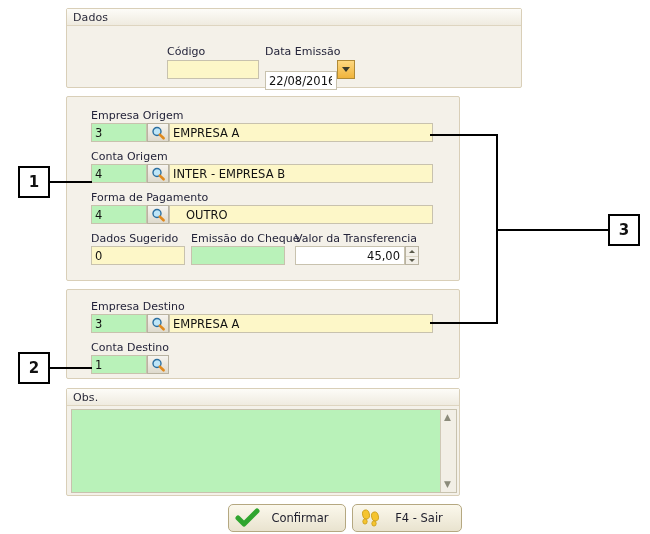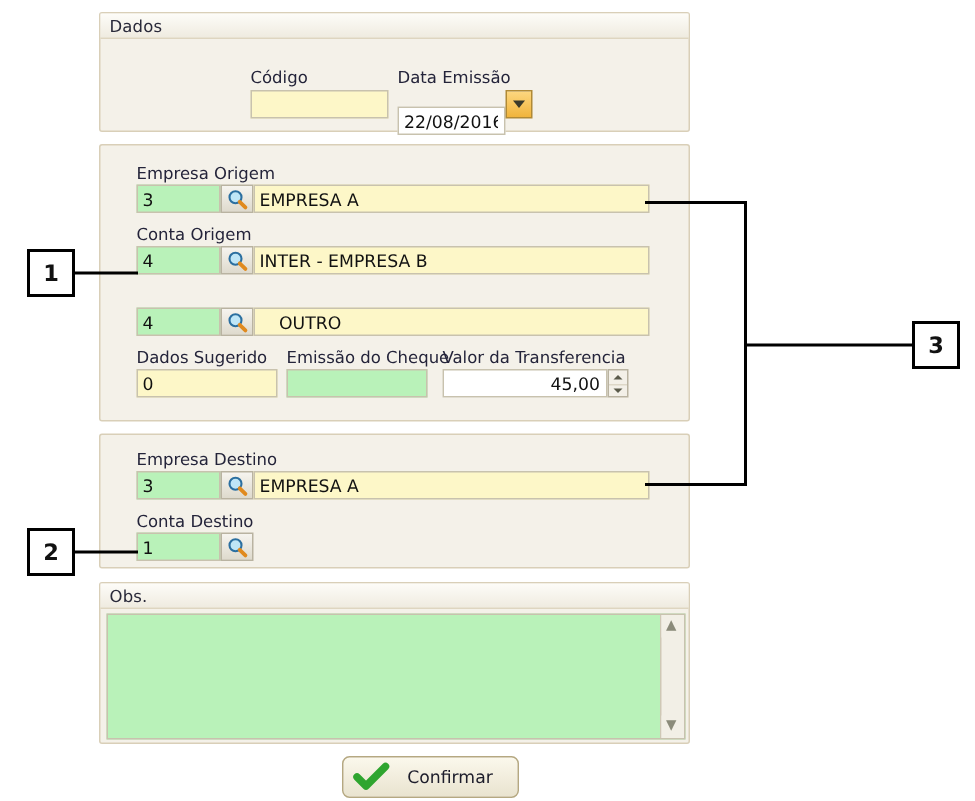--- a/index.html
+++ b/index.html
@@ -118,21 +118,21 @@
   }
   .ln{position:absolute;background:#000;}
   .ln.h{height:2px;}
   .ln.v{width:2px;}
 </style>
 </head>
 <body>
 
 <div class="form-area">
 
-  <div class="group" style="left:0px;top:8px;width:394px;height:80px;">
+  <div class="group" style="left:0px;top:8px;width:456px;height:80px;">
     <div class="group-head"></div>
     <div class="group-title">Dados</div>
 
     <div class="lbl" style="left:100px;top:36px;">Código</div>
     <input class="inp yellow" style="left: 100px; top: 51px; width: 92px;" value="">
 
     <div class="lbl" style="left:198px;top:36px;">Data Emissão</div>
     <input class="inp white" style="left: 198px; top: 62px; width: 72px; text-align: left;" value="22/08/2016">
     <div class="ddbtn" style="left:270px;top:51px;">
       <span class="chev"></span>
@@ -154,20 +154,21 @@
     <div class="lbl" style="left:24px;top:53px;">Conta Origem</div>
     <input class="inp green code" style="left: 24px; top: 67px;" value="4">
     <div class="lookup" style="left:80px;top:67px;">
       <svg width="15" height="15" viewBox="0 0 15 15">
         <circle cx="6" cy="5.5" r="4" fill="#bfe6f7" stroke="#2b6fa0" stroke-width="1.4"></circle>
         <path d="M8.8 8.6 L12.6 12.3" stroke="#e08a1e" stroke-width="2.6" stroke-linecap="round"></path>
       </svg>
     </div>
     <input class="inp yellow" style="left: 102px; top: 67px; width: 264px;" value="INTER - EMPRESA B">
 
+    <div class="lbl" style="left:24px;top:94px;">Forma de Pagamento</div>
     <input class="inp green code" style="left: 24px; top: 108px;" value="4">
     <div class="lookup" style="left:80px;top:108px;">
       <svg width="15" height="15" viewBox="0 0 15 15">
         <circle cx="6" cy="5.5" r="4" fill="#bfe6f7" stroke="#2b6fa0" stroke-width="1.4"></circle>
         <path d="M8.8 8.6 L12.6 12.3" stroke="#e08a1e" stroke-width="2.6" stroke-linecap="round"></path>
       </svg>
     </div>
     <input class="inp yellow" style="left: 102px; top: 108px; width: 264px; padding-left: 16px;" value="OUTRO">
 
     <div class="lbl" style="left:24px;top:135px;">Dados Sugerido</div>
@@ -226,20 +227,29 @@
     </div>
   </div>
 
   <div class="btn" style="left:162px;top:504px;width:118px;">
     <svg width="26" height="20" viewBox="0 0 26 20" style="margin-left:6px;">
       <path d="M3 10 L9 16 L22 3" stroke="#2fa52f" stroke-width="5" fill="none" stroke-linecap="round" stroke-linejoin="round"></path>
     </svg>
     <span class="txt">Confirmar</span>
   </div>
 
+  <div class="btn" style="left:286px;top:504px;width:110px;">
+    <svg width="24" height="20" viewBox="0 0 24 20" style="margin-left:6px;">
+      <ellipse cx="7" cy="6.5" rx="3.4" ry="4.6" fill="#f5c430" stroke="#c99a12" stroke-width=".8" transform="rotate(-12 7 6.5)"></ellipse>
+      <ellipse cx="6" cy="13.5" rx="2.2" ry="2.6" fill="#f5c430" stroke="#c99a12" stroke-width=".8"></ellipse>
+      <ellipse cx="16" cy="8.5" rx="3.4" ry="4.6" fill="#f5c430" stroke="#c99a12" stroke-width=".8" transform="rotate(-12 16 8.5)"></ellipse>
+      <ellipse cx="15" cy="15.5" rx="2.2" ry="2.6" fill="#f5c430" stroke="#c99a12" stroke-width=".8"></ellipse>
+    </svg>
+    <span class="txt">F4 - Sair</span>
+  </div>
 </div>
 
 <div>
 
   <div class="callout" style="left:18px;top:166px;">
     <span>1</span>
   </div>
   <div class="ln h" style="left:50px;top:181px;width:42px;"></div>
 
   <div class="callout" style="left:18px;top:352px;">

